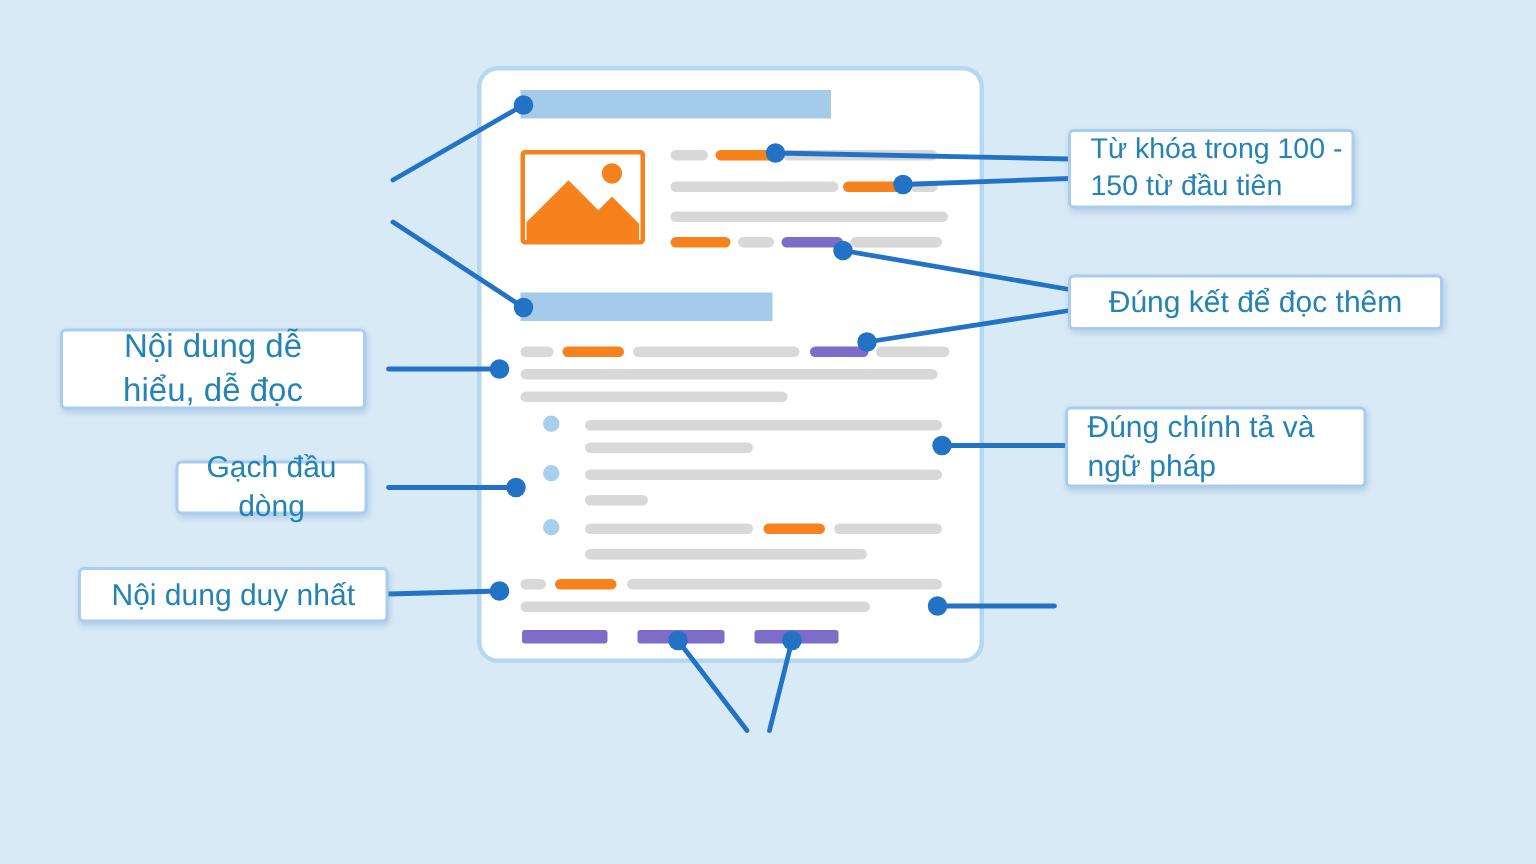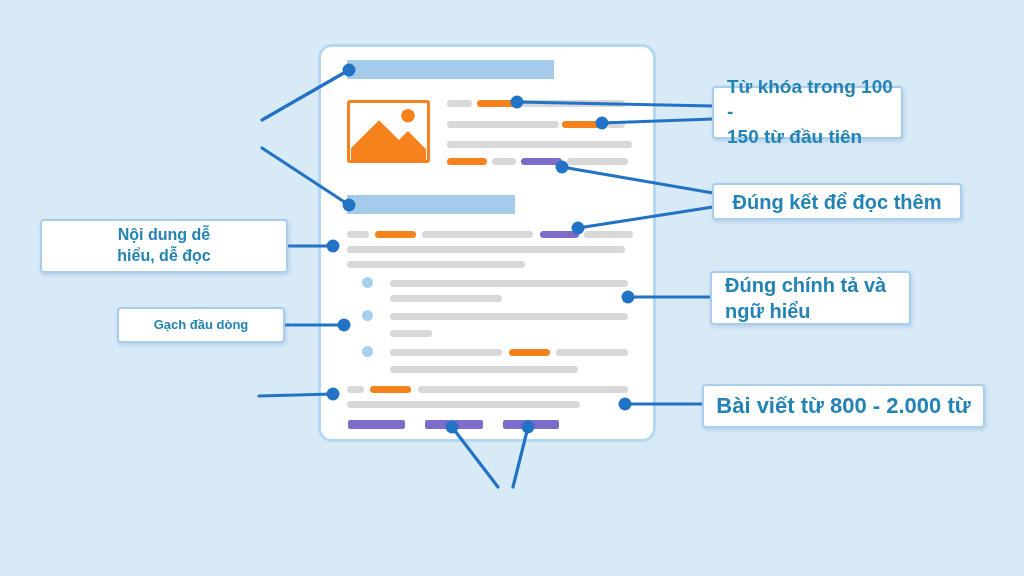--- a/index.html
+++ b/index.html
@@ -33,25 +33,25 @@
   .img-fill{fill:var(--highlight_orange)}
   .seg{position:absolute;height:7px;border-radius:3.5px;background:var(--text_line_gray)}
   .seg.o{background:var(--highlight_orange)}
   .seg.p{background:var(--link_purple)}
   .seg.link{height:9px;border-radius:2px}
   .bullet{position:absolute;width:11px;height:11px;border-radius:50%;background:var(--bullet_blue)}
 
   
   .lbl{position:absolute;display:flex;align-items:center;justify-content:center;
        background:#fff;border:2px solid var(--label_border);border-radius:4px;
-       color:var(--label_text);font-weight:bold;text-align:center;white-space:pre-line;
+       color:var(--label_text);font-weight:normal;text-align:center;white-space:pre-line;
        box-shadow:1px 2px 4px rgba(110,150,195,.35);line-height:1.3}
   #lbl-title    {left:38px; top:105px;width:222px;height:57px;font-size:24px}
-  #lbl-readable {left:40px; top:219px;width:248px;height:54px;font-size:16px}
-  #lbl-bullets  {left:117px;top:307px;width:168px;height:36px;font-size:13px}
+  #lbl-readable {left:40px; top:219px;width:204px;height:54px;font-size:22px}
+  #lbl-bullets  {left:117px;top:307px;width:128px;height:36px;font-size:20px}
   #lbl-unique   {left:52px; top:378px;width:207px;height:37px;font-size:20px}
   #lbl-keyword  {left:712px;top:86px; width:191px;height:53px;font-size:19px;justify-content:flex-start;text-align:left;padding-left:13px}
   #lbl-readmore {left:712px;top:183px;width:250px;height:37px;font-size:20px}
   #lbl-spelling {left:710px;top:271px;width:201px;height:54px;font-size:20px;justify-content:flex-start;text-align:left;padding-left:13px}
   #lbl-length   {left:702px;top:384px;width:283px;height:44px;font-size:22px}
   #lbl-related  {left:393px;top:486px;width:199px;height:37px;font-size:20px}
 </style>
 </head>
 <body>
 
@@ -142,20 +142,20 @@
     <circle class="connector-dot" cx="333" cy="394" r="6.5"></circle>
     <circle class="connector-dot" cx="628" cy="297" r="6.5"></circle>
     <circle class="connector-dot" cx="625" cy="404" r="6.5"></circle>
     <circle class="connector-dot" cx="452" cy="427" r="6.5"></circle>
     <circle class="connector-dot" cx="528" cy="427" r="6.5"></circle>
   </svg>
 
   <div class="lbl" id="lbl-readable">Nội dung dễ
 hiểu, dễ đọc</div>
   <div class="lbl" id="lbl-bullets">Gạch đầu dòng</div>
+  <div class="lbl" id="lbl-unique">Nội dung duy nhất</div>
   <div class="lbl" id="lbl-keyword">Từ khóa trong 100 -
 150 từ đầu tiên</div>
   <div class="lbl" id="lbl-readmore">Đúng kết để đọc thêm</div>
   <div class="lbl" id="lbl-spelling">Đúng chính tả và
-ngữ hiểu</div>
-  <div class="lbl" id="lbl-length">Bài viết từ 800 - 2.000 từ</div>
+ngữ pháp</div>
 
 </div>
 
 </body></html>

